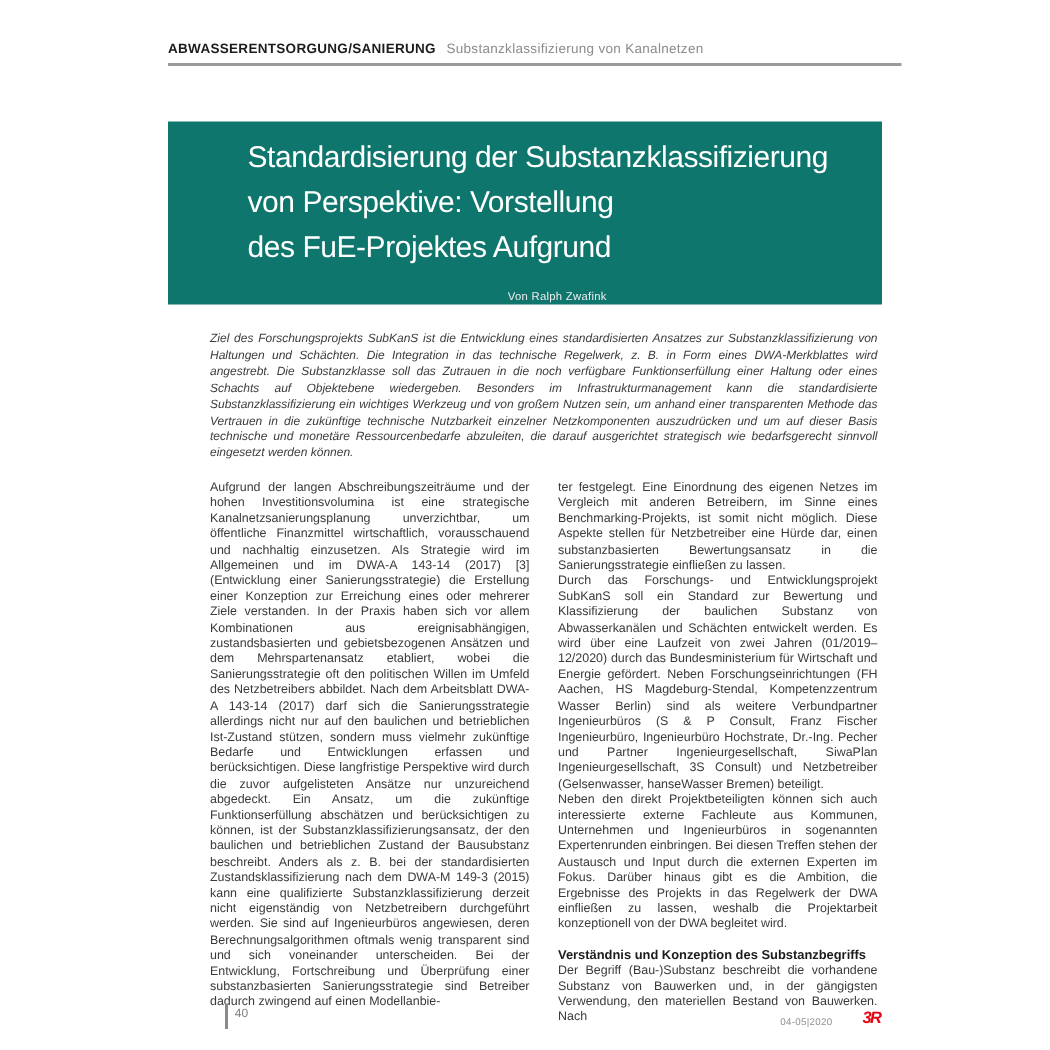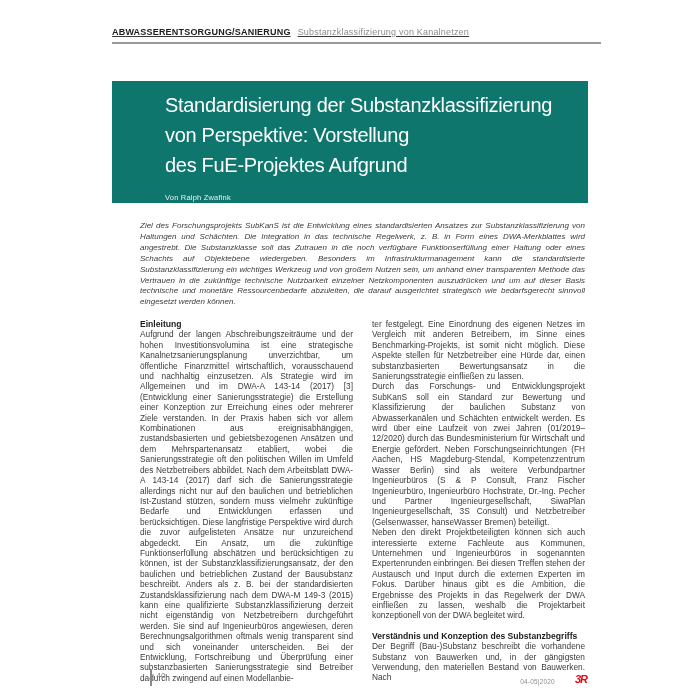--- a/index.html
+++ b/index.html
@@ -5,35 +5,35 @@
   html, body { margin: 0; padding: 0; }
   body {
     width: 700px; height: 700px;
     background: #ffffff;
     font-family: "Liberation Sans", sans-serif;
     color: #3a3a3a;
   }
   .page { position: relative; width: 700px; height: 700px; background: #fff; overflow: hidden; }
 
   
-  .kicker { position: absolute; top: 27px; left: 112px; right: 99px; text-decoration: underline; }
+  .kicker { position: absolute; top: 27px; left: 112px; right: 99px; }
   .kicker-line { font-size: 9px; letter-spacing: 0.2px; white-space: nowrap; }
   .kicker-section { font-weight: bold; color: #1c1c1c; }
   .kicker-topic { color: #8c8c8c; margin-left: 7px; font-weight: normal; }
   .kicker-rule { margin-top: 5px; height: 1.5px; background: #9a9a9a; }
 
   
   .title-block {
     position: absolute; top: 81px; left: 112px; right: 112px; height: 122px;
     background: #0f766e; color: #ffffff;
     box-sizing: border-box; padding: 9px 10px 0 53px;
   }
   .title-block h1 { margin: 0; font-weight: 400; font-size: 20px; line-height: 30px; letter-spacing: -0.3px; }
   .title-line { display: block; white-space: nowrap; }
-  .byline { margin-top: 13px; font-size: 7.5px; color: #eeeeee; letter-spacing: 0.2px; }
+  .byline { margin-top: 13px; font-size: 7.5px; color: #eeeeee; letter-spacing: 0.2px; text-align: center; }
 
   
   .abstract {
     position: absolute; top: 221px; left: 140px; width: 445px;
     font-style: italic; font-size: 8px; line-height: 10.9px;
     text-align: justify; color: #3c3c3c;
     hyphens: auto; -webkit-hyphens: auto;
   }
   .abstract p { margin: 0; }
 
@@ -89,21 +89,20 @@
     </h1>
     <div class="byline">Von Ralph Zwafink</div>
   </div>
 
   <div class="abstract">
     <p>Ziel des Forschungsprojekts SubKanS ist die Entwicklung eines standardisierten Ansatzes zur Substanzklassifizierung von Haltungen und Schächten. Die Integration in das technische Regelwerk, z. B. in Form eines DWA-Merkblattes wird angestrebt. Die Substanzklasse soll das Zutrauen in die noch verfügbare Funktionserfüllung einer Haltung oder eines Schachts auf Objektebene wiedergeben. Besonders im Infrastrukturmanagement kann die standardisierte Substanzklassifizierung ein wichtiges Werkzeug und von großem Nutzen sein, um anhand einer transparenten Methode das Vertrauen in die zukünftige technische Nutzbarkeit einzelner Netzkomponenten auszudrücken und um auf dieser Basis technische und monetäre Ressourcenbedarfe abzuleiten, die darauf ausgerichtet strategisch wie bedarfsgerecht sinnvoll eingesetzt werden können.</p>
   </div>
 
   <div class="body-columns">
     <div class="col">
-      <h2>Einleitung</h2>
       <p>Aufgrund der langen Abschreibungszeiträume und der hohen Investitionsvolumina ist eine strategische Kanalnetzsanierungsplanung unverzichtbar, um öffentliche Finanzmittel wirtschaftlich, vorausschauend und nachhaltig einzusetzen. Als Strategie wird im Allgemeinen und im DWA-A 143-14 (2017) [3] (Entwicklung einer Sanierungsstrategie) die Erstellung einer Konzeption zur Erreichung eines oder mehrerer Ziele verstanden. In der Praxis haben sich vor allem Kombinationen aus ereignisabhängigen, zustandsbasierten und gebietsbezogenen Ansätzen und dem Mehrspartenansatz etabliert, wobei die Sanierungsstrategie oft den politischen Willen im Umfeld des Netzbetreibers abbildet. Nach dem Arbeitsblatt DWA-A 143-14 (2017) darf sich die Sanierungsstrategie allerdings nicht nur auf den baulichen und betrieblichen Ist-Zustand stützen, sondern muss vielmehr zukünftige Bedarfe und Entwicklungen erfassen und berücksichtigen. Diese langfristige Perspektive wird durch die zuvor aufgelisteten Ansätze nur unzureichend abgedeckt. Ein Ansatz, um die zukünftige Funktionserfüllung abschätzen und berücksichtigen zu können, ist der Substanzklassifizierungsansatz, der den baulichen und betrieblichen Zustand der Bausubstanz beschreibt. Anders als z. B. bei der standardisierten Zustandsklassifizierung nach dem DWA-M 149-3 (2015) kann eine qualifizierte Substanzklassifizierung derzeit nicht eigenständig von Netzbetreibern durchgeführt werden. Sie sind auf Ingenieurbüros angewiesen, deren Berechnungsalgorithmen oftmals wenig transparent sind und sich voneinander unterscheiden. Bei der Entwicklung, Fortschreibung und Überprüfung einer substanzbasierten Sanierungsstrategie sind Betreiber dadurch zwingend auf einen Modellanbie-</p>
     </div>
     <div class="col">
       <p>ter festgelegt. Eine Einordnung des eigenen Netzes im Vergleich mit anderen Betreibern, im Sinne eines Benchmarking-Projekts, ist somit nicht möglich. Diese Aspekte stellen für Netzbetreiber eine Hürde dar, einen substanzbasierten Bewertungsansatz in die Sanierungsstrategie einfließen zu lassen.</p>
       <p>Durch das Forschungs- und Entwicklungsprojekt SubKanS soll ein Standard zur Bewertung und Klassifizierung der baulichen Substanz von Abwasserkanälen und Schächten entwickelt werden. Es wird über eine Laufzeit von zwei Jahren (01/2019–12/2020) durch das Bundesministerium für Wirtschaft und Energie gefördert. Neben Forschungseinrichtungen (FH Aachen, HS Magdeburg-Stendal, Kompetenzzentrum Wasser Berlin) sind als weitere Verbundpartner Ingenieurbüros (S &amp; P Consult, Franz Fischer Ingenieurbüro, Ingenieurbüro Hochstrate, Dr.-Ing. Pecher und Partner Ingenieurgesellschaft, SiwaPlan Ingenieurgesellschaft, 3S Consult) und Netzbetreiber (Gelsenwasser, hanseWasser Bremen) beteiligt.</p>
       <p>Neben den direkt Projektbeteiligten können sich auch interessierte externe Fachleute aus Kommunen, Unternehmen und Ingenieurbüros in sogenannten Expertenrunden einbringen. Bei diesen Treffen stehen der Austausch und Input durch die externen Experten im Fokus. Darüber hinaus gibt es die Ambition, die Ergebnisse des Projekts in das Regelwerk der DWA einfließen zu lassen, weshalb die Projektarbeit konzeptionell von der DWA begleitet wird.</p>
       <h2 class="spaced">Verständnis und Konzeption des Substanzbegriffs</h2>
       <p>Der Begriff (Bau-)Substanz beschreibt die vorhandene Substanz von Bauwerken und, in der gängigsten Verwendung, den materiellen Bestand von Bauwerken. Nach</p>
     </div>
   </div>

